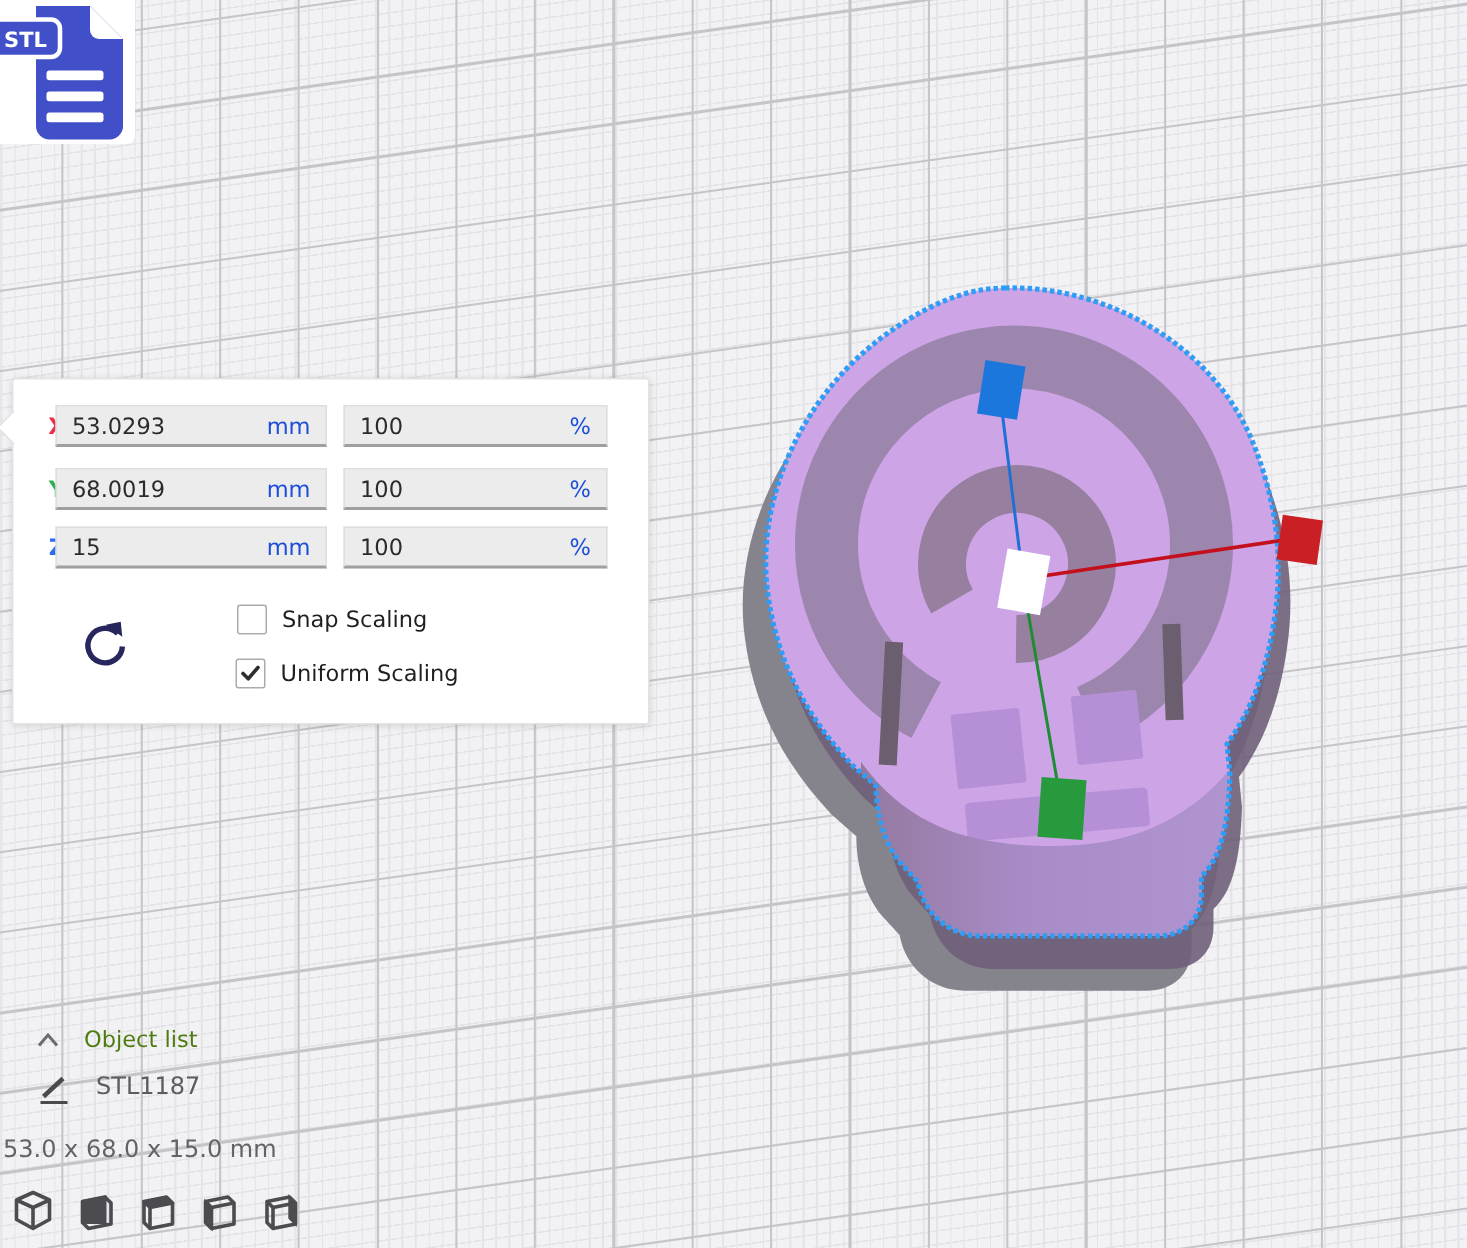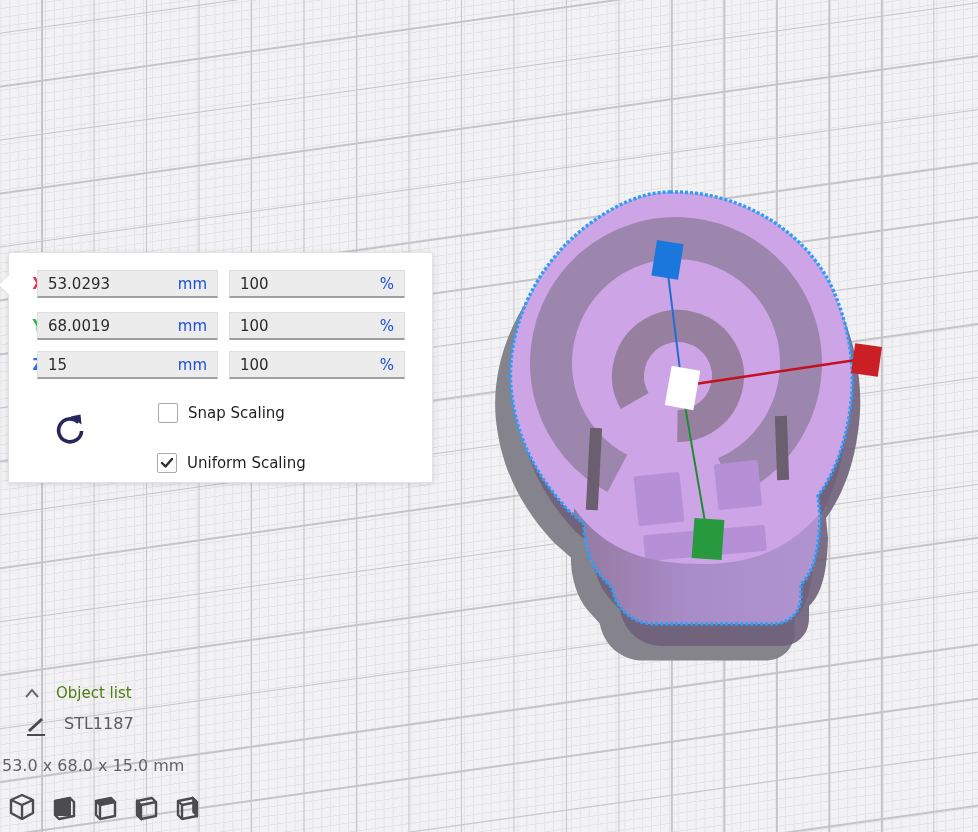--- a/index.html
+++ b/index.html
@@ -47,21 +47,21 @@
   .field .unit{color:#1d4ed8;}
   .field.size{left:28px;width:181px;}
   .field.pct{left:220px;width:176px;}
   .row1{top:17px;}  .row2{top:59px;}  .row3{top:98px;}
 
   .checkbox-row{position:absolute;left:110px;display:flex;align-items:center;gap:10px;}
   .cb{width:20px;height:20px;background:#fff;border:1px solid #ababab;border-radius:2px;
       box-sizing:border-box;display:flex;align-items:center;justify-content:center;cursor:pointer;}
   .cb svg{display:block;}
   .cb-label{font-size:15px;color:#1f1f1f;}
-  .snap-row{top:150px;padding-left:39px;} .uniform-row{top:200px;padding-left:38px;}
+  .snap-row{top:150px;padding-left:39px;} .uniform-row{top:186px;padding-left:38px;}
   .reset-btn{position:absolute;left:44px;top:160px;width:34px;height:34px;cursor:pointer;}
 
   
   .model-svg{position:absolute;left:488px;top:178px;}
 
   
   .objlist-header{position:absolute;left:22px;top:684px;display:flex;align-items:center;gap:14px;cursor:pointer;}
   .objlist-header .txt{font-size:15px;color:#4d7c0f;}
   .objlist-item{position:absolute;left:24px;top:714px;display:flex;gap:16px;cursor:pointer;}
   .objlist-item .txt{font-size:16px;color:#5c5c5c;}
@@ -69,20 +69,33 @@
   .viewcubes{position:absolute;left:8px;top:792px;display:flex;gap:13px;}
   .viewcube{width:28px;height:30px;cursor:pointer;}
 </style>
 </head>
 <body>
 
 <div id="app">
 
   <div class="grid-layer"></div>
 
+  <div class="stl-card">
+    <svg width="90" height="96" viewBox="0 0 90 96">
+      <path d="M24 4 h36 l22 22 v58 a9 9 0 0 1 -9 9 H33 a9 9 0 0 1 -9 -9 Z" fill="#4150c8"></path>
+      <path d="M60 4 l22 22 h-16 a6 6 0 0 1 -6 -6 Z" fill="#ffffff"></path>
+      <rect x="31" y="47" width="38" height="6.5" rx="2" fill="#ffffff"></rect>
+      <rect x="31" y="61" width="38" height="6.5" rx="2" fill="#ffffff"></rect>
+      <rect x="31" y="75" width="38" height="6.5" rx="2" fill="#ffffff"></rect>
+      <g>
+        <rect x="-6" y="13" width="46" height="25" rx="6" fill="#4150c8" stroke="#ffffff" stroke-width="3"></rect>
+        <text x="17" y="31" text-anchor="middle" font-size="14" font-weight="bold" fill="#ffffff" font-family="DejaVu Sans, sans-serif">STL</text>
+      </g>
+    </svg>
+  </div>
 
   <div class="scale-panel">
     <div class="panel-pointer"></div>
 
     <div class="axis-row row1">
       <span class="axis-label axis-x">X</span>
       <div class="field size">
         <span>53.0293</span>
         <span class="unit">mm</span>
       </div>

